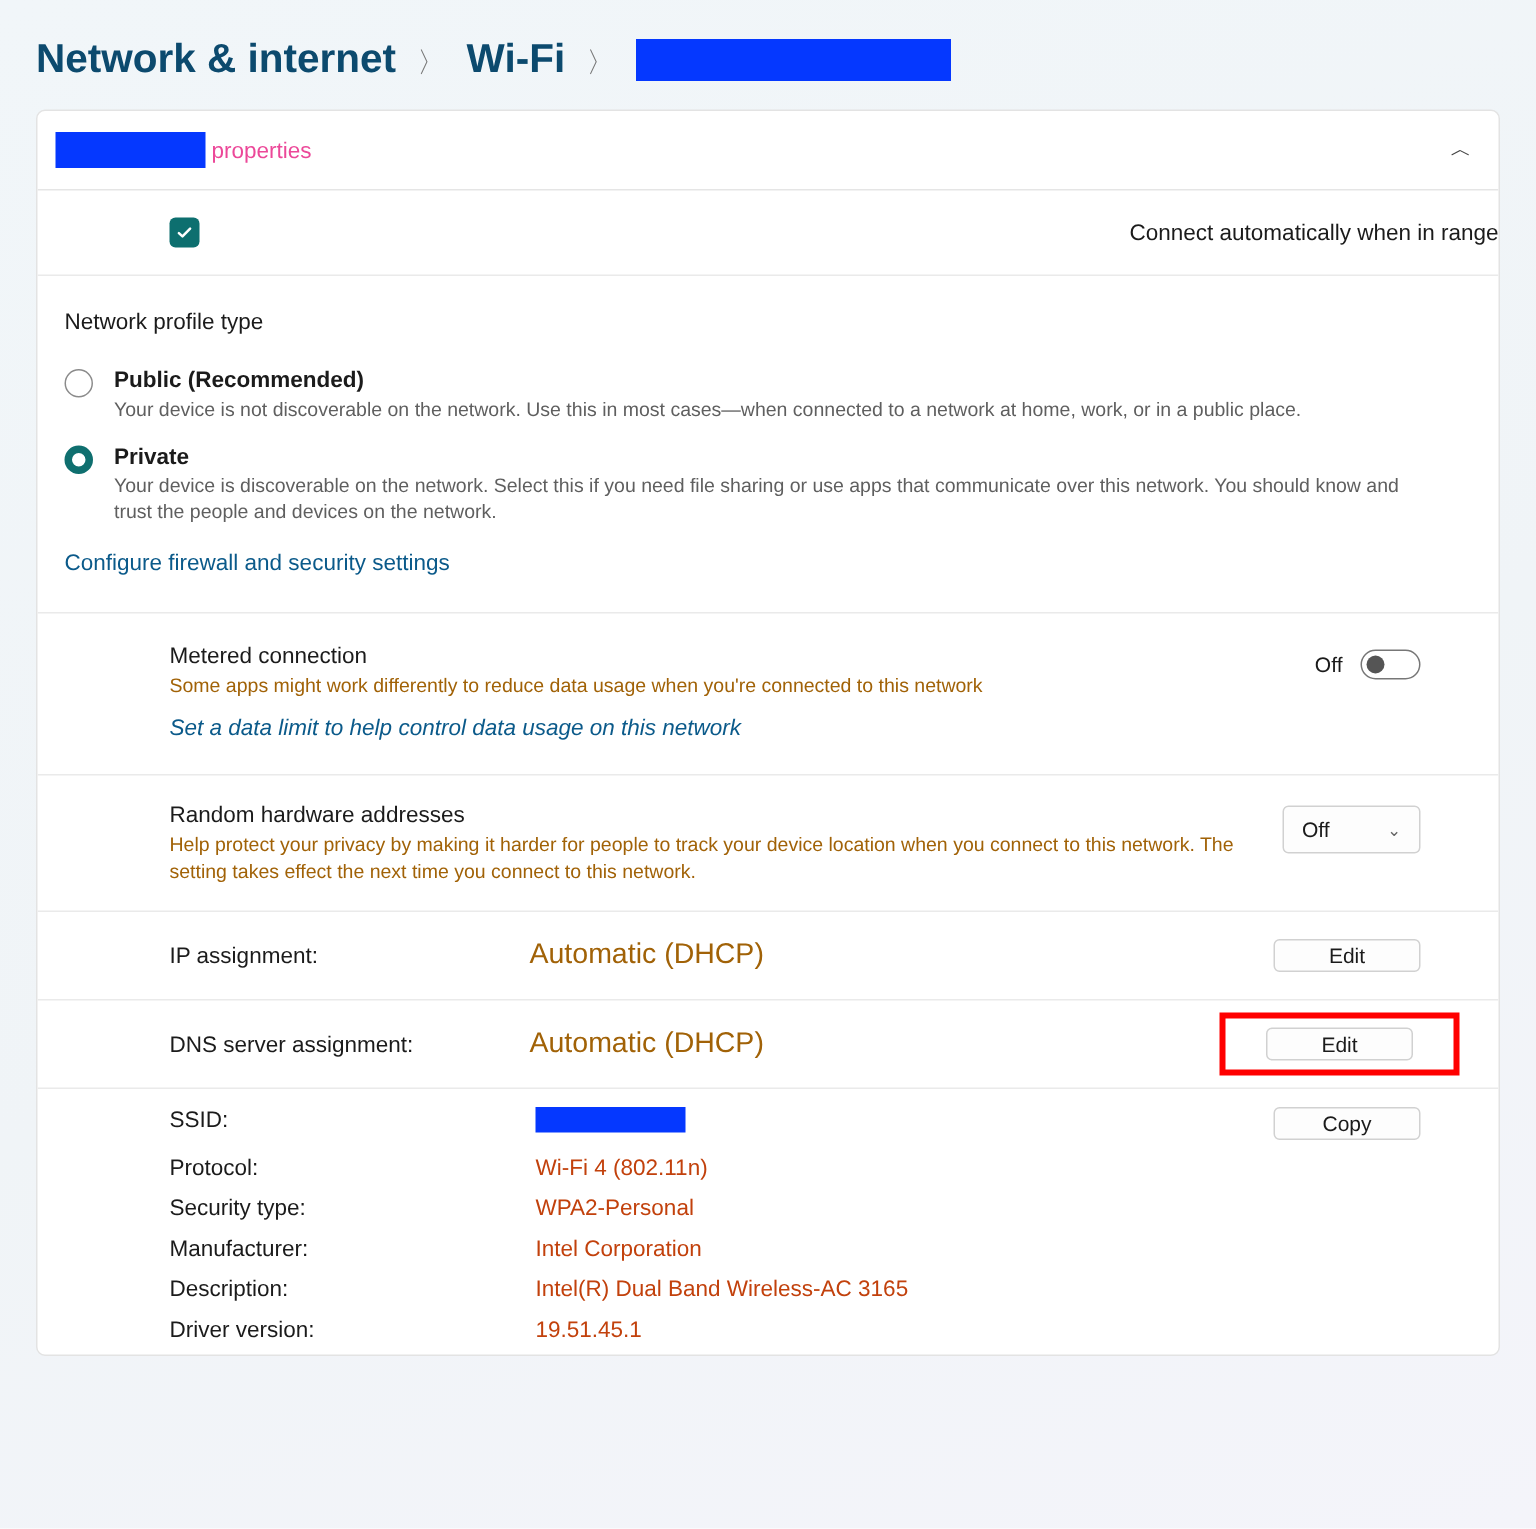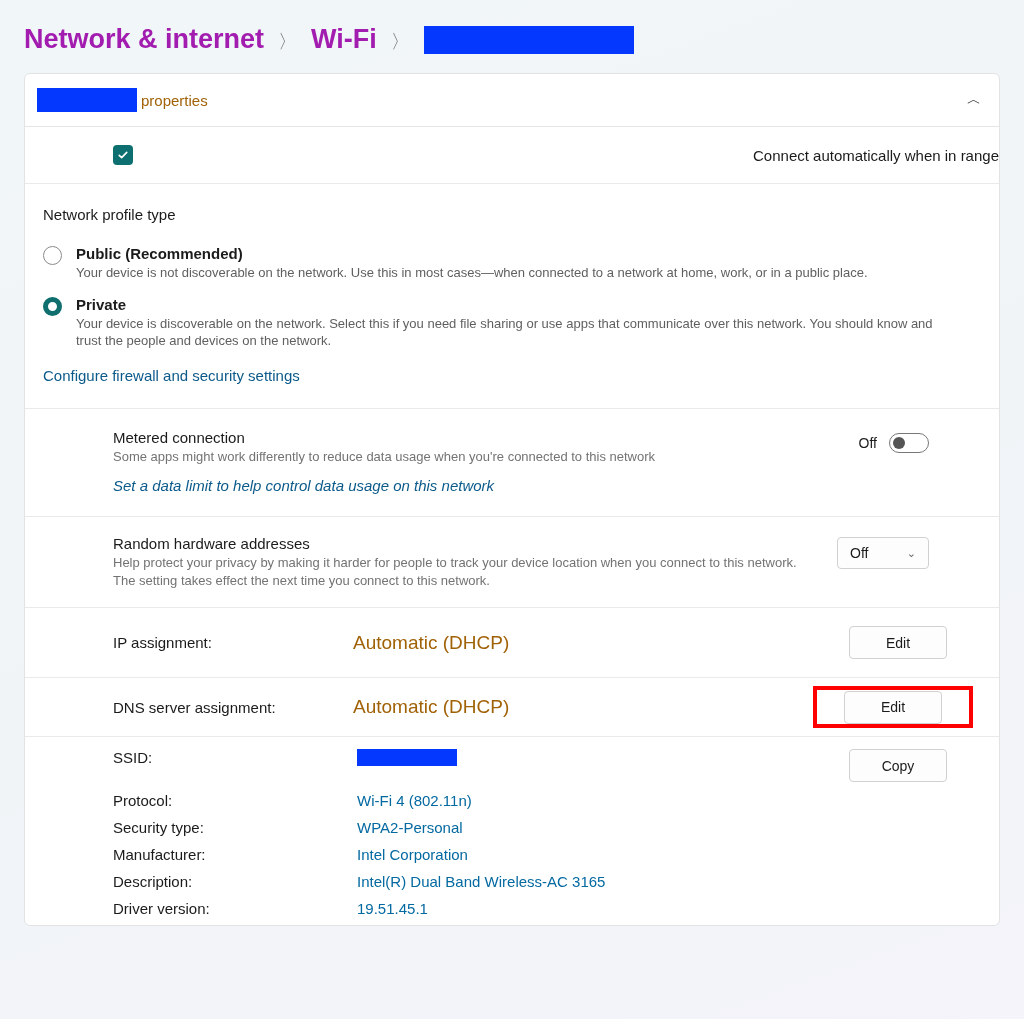--- a/index.html
+++ b/index.html
@@ -1,28 +1,28 @@
 <!DOCTYPE html>
 <html><head>
 <meta charset="utf-8">
 <style>
   * { box-sizing: border-box; margin: 0; padding: 0; font-family: "Segoe UI", "Segoe UI Variable", -apple-system, sans-serif; }
   body { width: 1024px; height: 1019px; background: linear-gradient(160deg, #f1f6f9 0%, #f0f4f7 55%, #f4f4fa 100%); color: #1b1b1b; }
 
   
   .breadcrumb { display:flex; align-items:center; gap:14px; padding:24px 24px 18px; }
-  .crumb { font-size:27px; font-weight:600; color:#a21caf; }
+  .crumb { font-size:27px; font-weight:600; color:#0c4a6e; }
   .chevsep { font-size:19px; color:#777; position:relative; top:2px; font-weight:400;}
   .crumb-block { width:210px; height:28px; background:#0538ff; }
 
   
   .card { margin:0 24px; background:#fff; border:1px solid #e3e3e3; border-radius:6px; overflow:hidden; }
   .expander { display:flex; align-items:center; padding:14px 18px 14px 12px; border-bottom:1px solid #e5e5e5; }
   .ssid-block-sm { width:100px; height:24px; background:#0538ff; margin-right:4px; }
-  .expander-label { font-size:15px; color:#a16207; }
+  .expander-label { font-size:15px; color:#ec4899; }
   .expander-spacer { flex:1; }
   .chev-up { font-size:14px; color:#444; }
 
   .section { padding:12px 0 12px 88px; border-bottom:1px solid #eaeaea; }
 
   
   .connect-row { display:flex; align-items:center; gap:12px; padding:18px 0 18px 88px; border-bottom:1px solid #eaeaea;justify-content:space-between; }
   .chk { width:20px; height:20px; border-radius:4px; background:#0d6f6f; display:flex; align-items:center; justify-content:center; }
   .chk svg { width:12px; height:12px; }
   .connect-label { font-size:15px; }
@@ -31,43 +31,43 @@
   .section-title { font-size:15px; margin-bottom:22px; }
   .radio-item { display:flex; gap:14px; margin-bottom:14px; padding-right:52px;}
   .radio-item:last-of-type { margin-bottom:14px;}
   .radio { width:19px; height:19px; flex:0 0 19px; border-radius:50%; border:1px solid #8b8b8b; margin-top:1px; }
   .radio.selected { border:5px solid #0f6f6f; }
   .radio-label { font-size:15px; font-weight:600; }
   .radio-desc { font-size:13px; color:#5f5f5f; line-height:1.35; margin-top:2px; }
   .link { font-size:15px; color:#0b5a8a; margin-top:17px; }
 
   
-  .row-flex { display:flex; align-items:flex-start; padding-right:70px; }
+  .row-flex { display:flex; align-items:flex-start; padding-right:52px; }
   .row-flex .textcol { flex:1; padding-right:24px;}
   .label-main { font-size:15px; }
-  .label-sub  { font-size:13px; color:#737373; line-height:1.35; margin-top:2px; }
+  .label-sub  { font-size:13px; color:#a16207; line-height:1.35; margin-top:2px; }
   .toggle-wrap { display:flex; align-items:center; gap:12px; margin-top:4px;}
   .toggle-label { font-size:14px; }
   .toggle { width:40px; height:20px; border:1px solid #777; border-radius:11px; display:flex; align-items:center; padding:0 3px; }
   .knob { width:12px; height:12px; border-radius:50%; background:#555; }
   .linkrow { margin-top:12px;font-style:italic; }
 
   .dropdown { width:92px; height:32px; border:1px solid #d1d1d1; border-radius:4px; background:#fdfdfd; display:flex; align-items:center; justify-content:space-between; padding:0 12px; font-size:14px; margin-top:2px;}
   .dropdown .dd-chev { color:#666; font-size:11px; }
 
   
   .kvrow { display:flex; align-items:center; padding:18px 52px 18px 88px; border-bottom:1px solid #eaeaea; }
   .kvrow .k { font-size:15px; width:240px; }
   .kvrow .v { font-size:19px; color:#a16207; flex:1; }
-  .btn { width:98px; height:33px; border:1px solid #d1d1d1; border-radius:4px; background:#fdfdfd; font-size:14px; display:flex; align-items:center; justify-content:center; }
+  .btn { width:98px; height:22px; border:1px solid #d1d1d1; border-radius:4px; background:#fdfdfd; font-size:14px; display:flex; align-items:center; justify-content:center; }
 
   
   .details { padding:12px 52px 8px 88px; display:grid; grid-template-columns:244px 1fr auto; row-gap:10px; }
   .details .dk { font-size:15px; }
-  .details .dv { font-size:15px; color:#0369a1; }
+  .details .dv { font-size:15px; color:#c2410c; }
   .details .ssid-val { width:100px; height:17px; background:#0538ff; }
   .copy-col { grid-column:3; grid-row:1;border-radius:14px; }
 </style>
 </head>
 <body>
 
 <div class="breadcrumb">
   <span class="crumb">Network &amp; internet</span>
   <span class="chevsep">〉</span>
   <span class="crumb">Wi-Fi</span>

